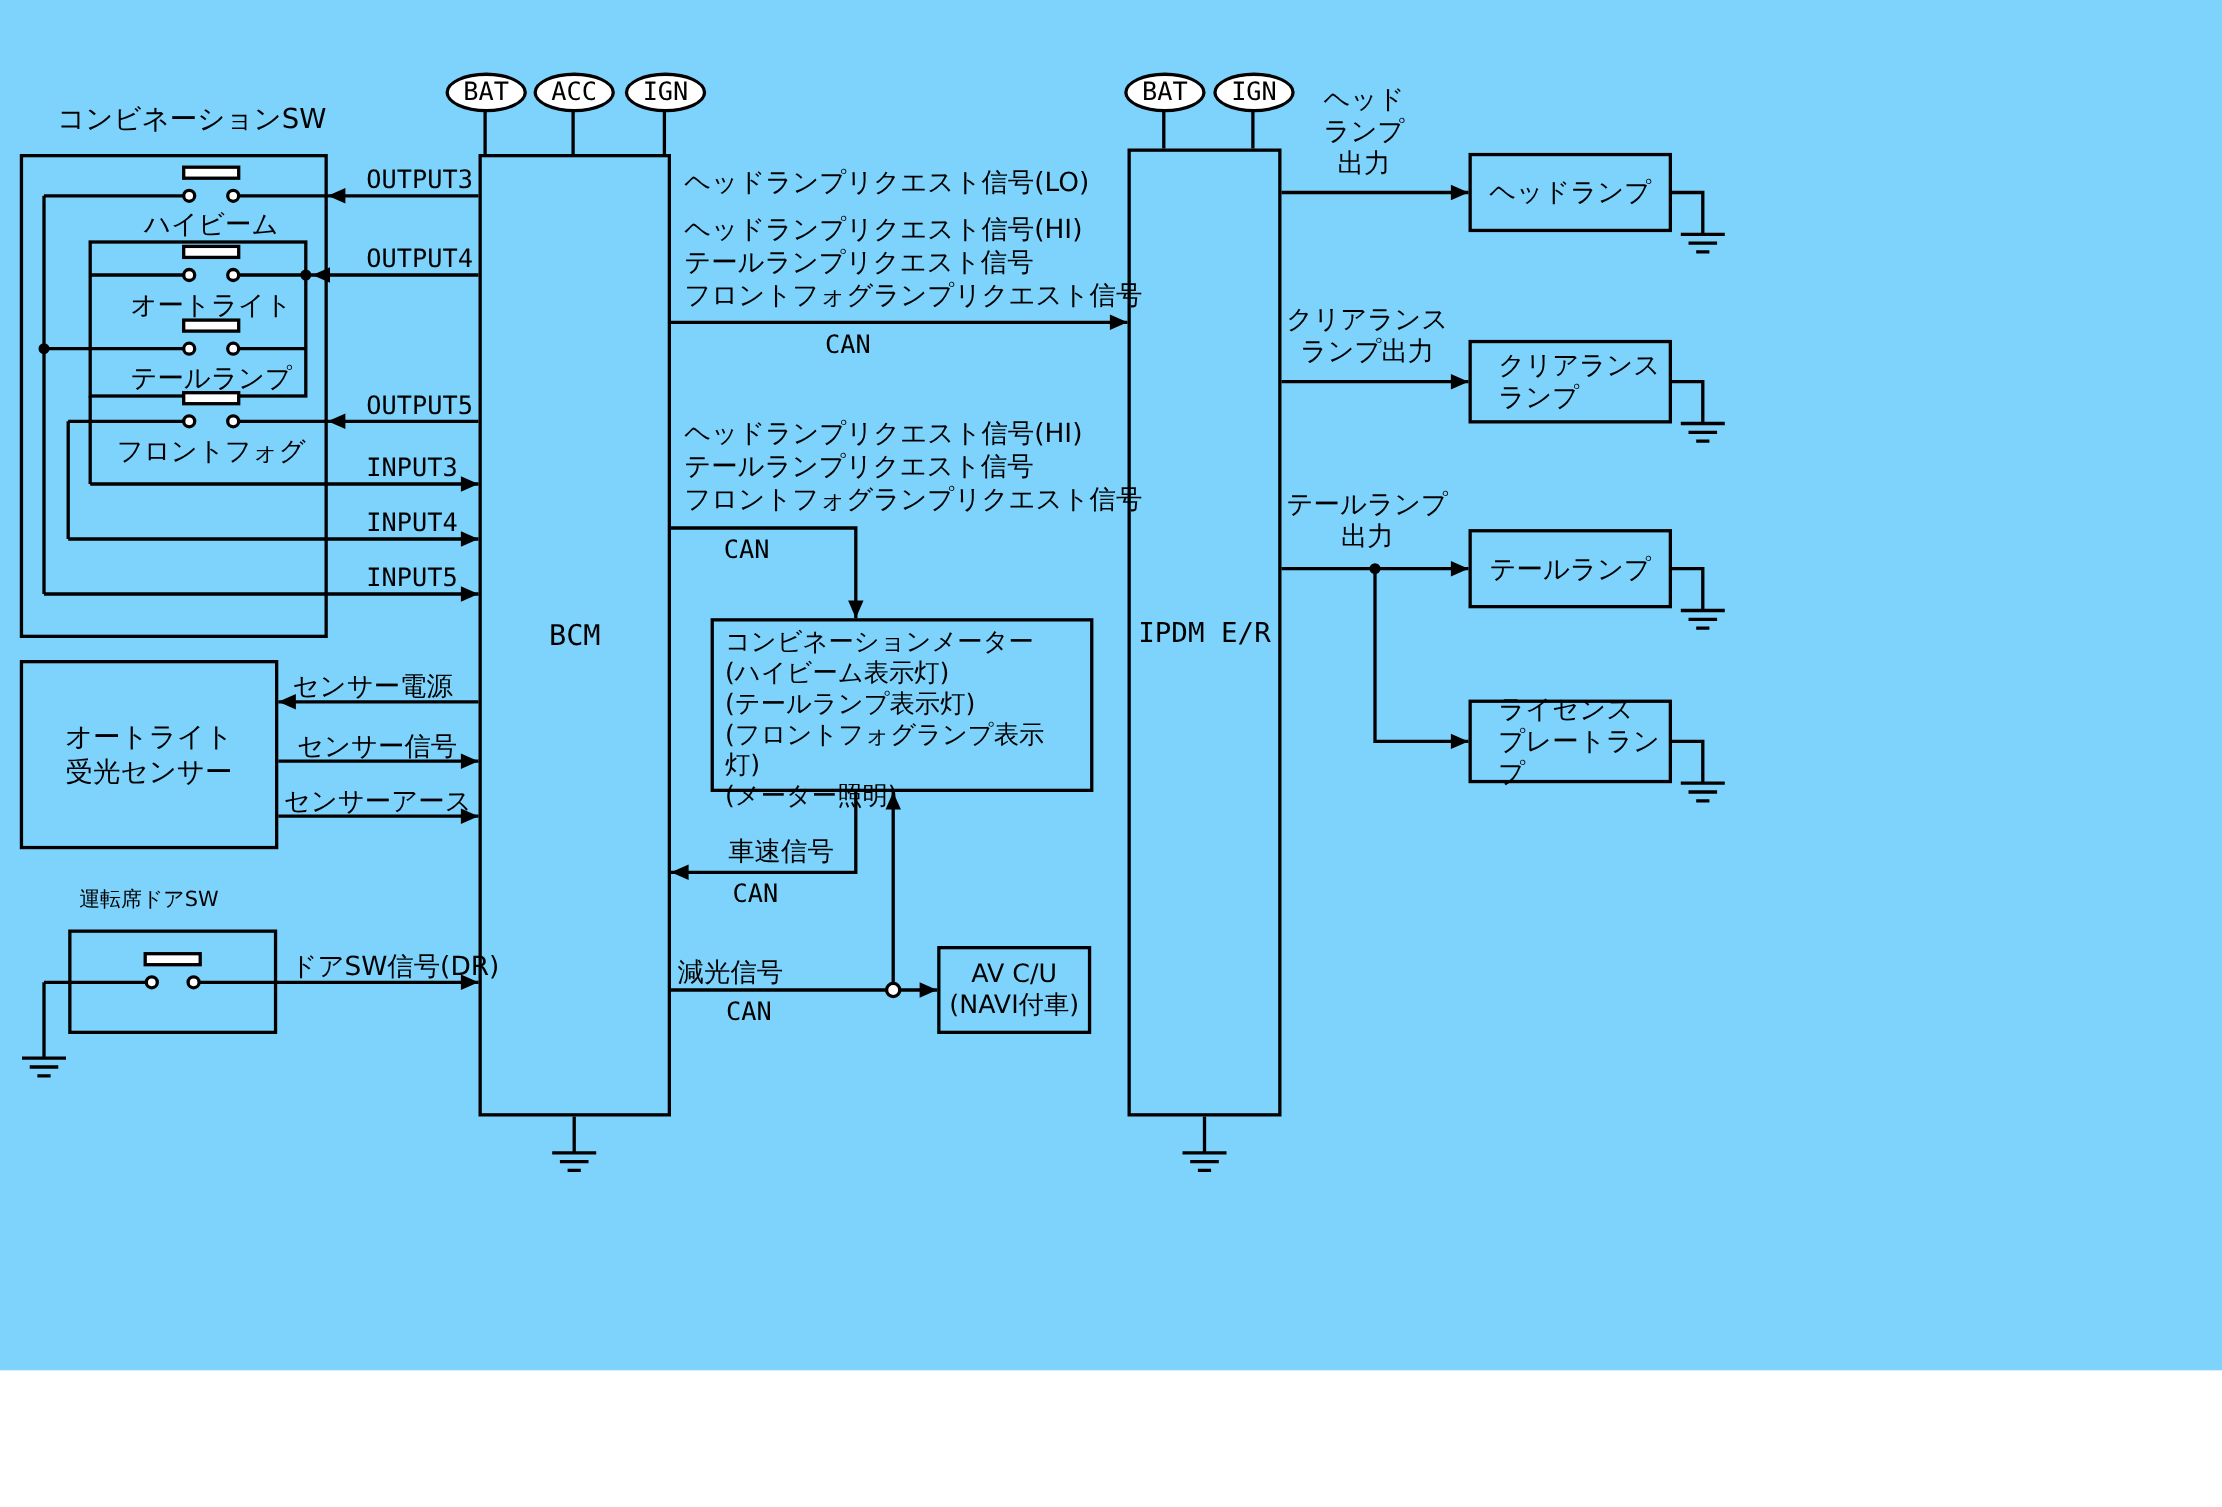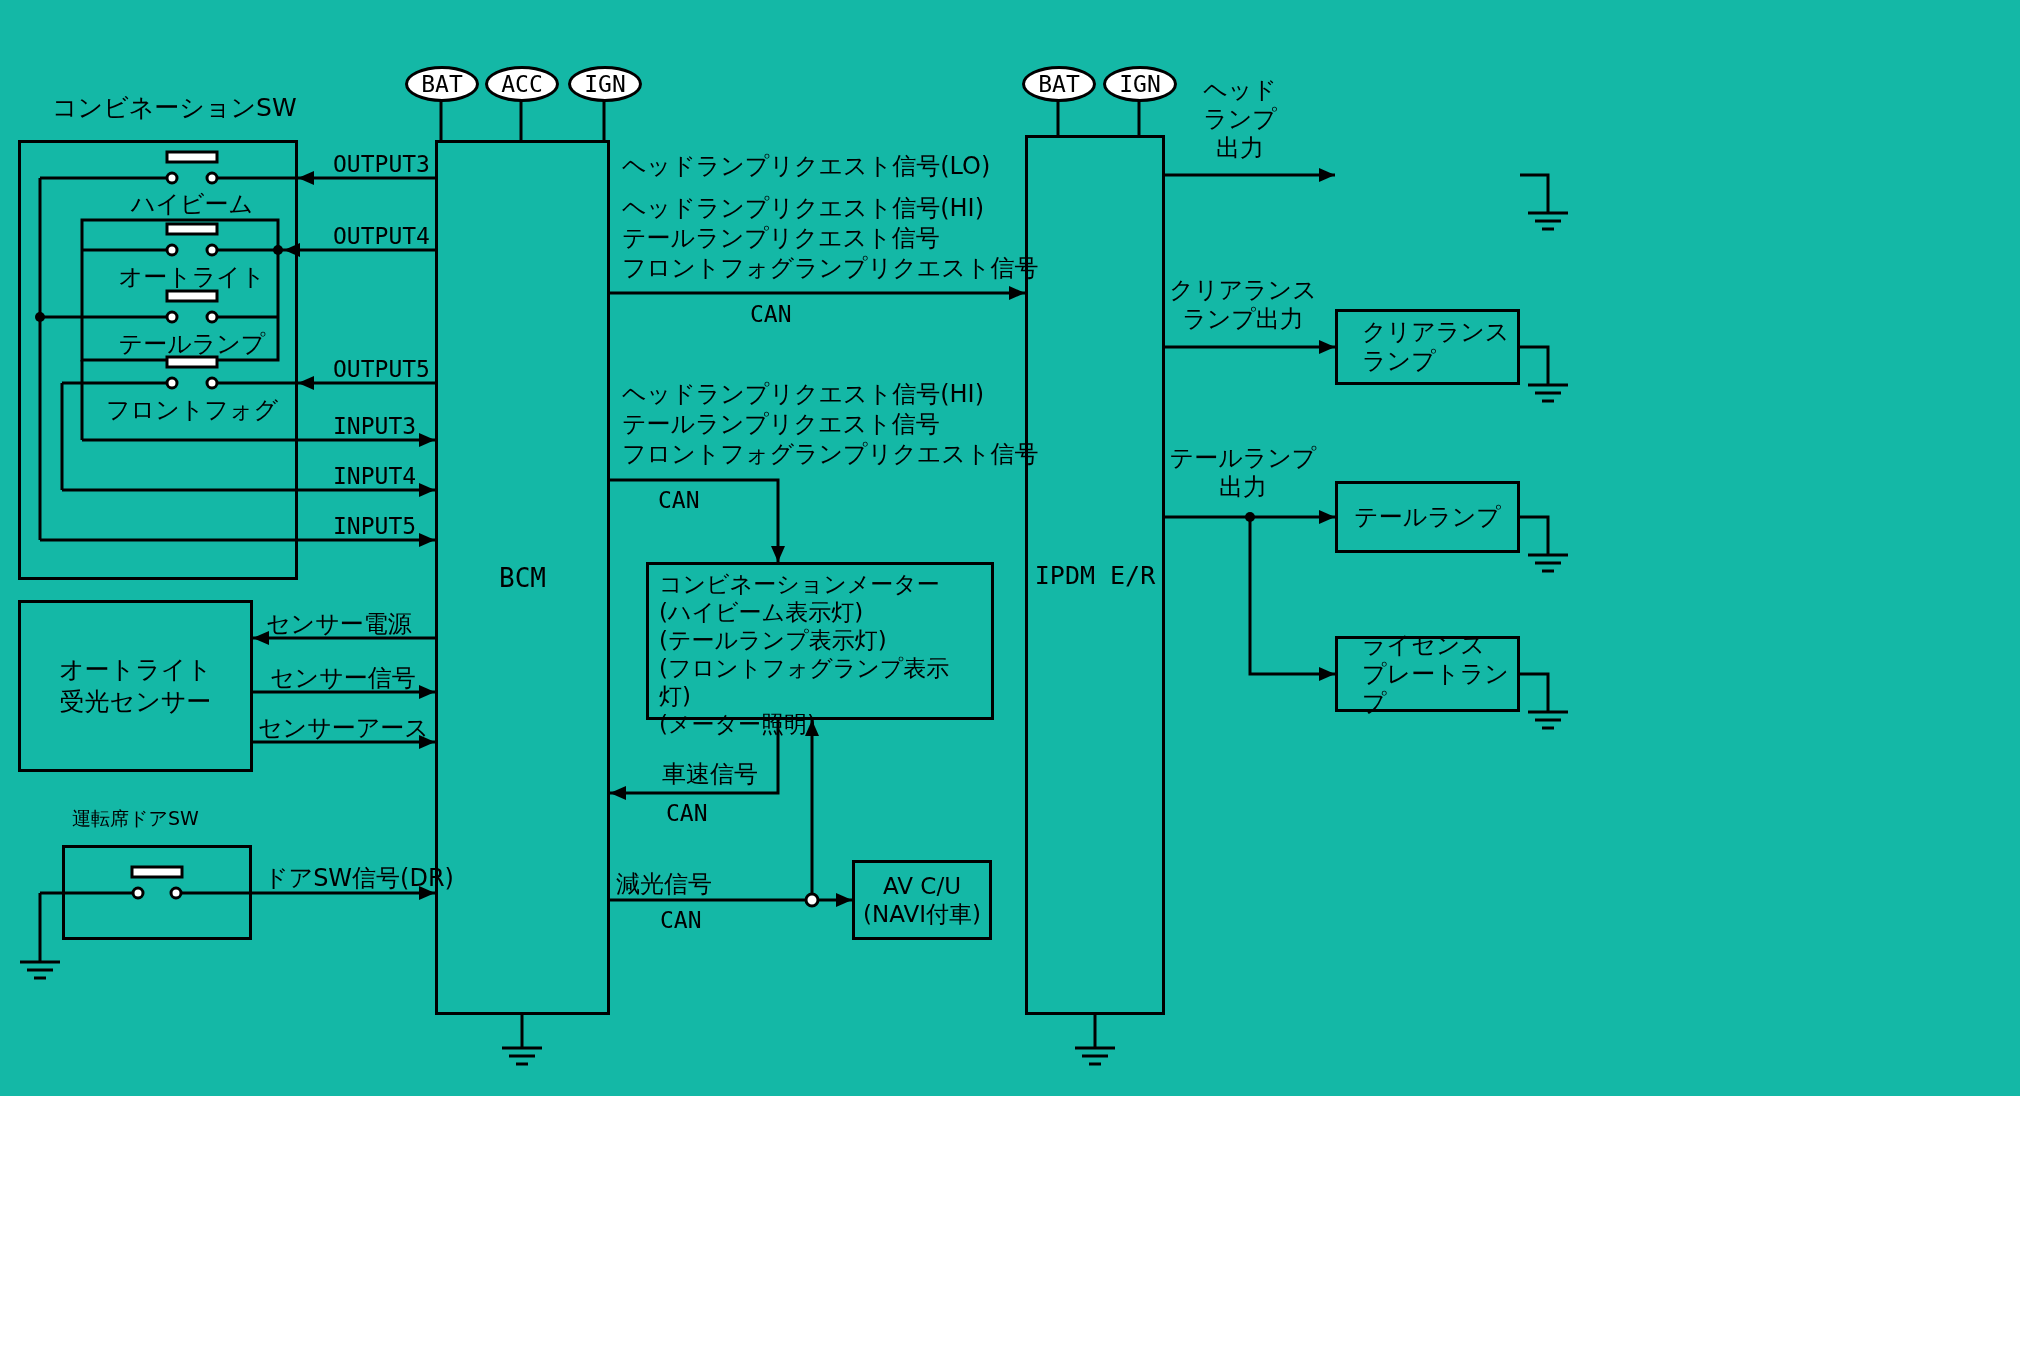--- a/index.html
+++ b/index.html
@@ -1,17 +1,17 @@
 <!DOCTYPE html>
 <html><head>
 <meta charset="utf-8">
 <style>
   html,body { margin:0; padding:0; background:#ffffff; }
   .canvas {
-    position:relative; width:2020px; height:1096px; background:#14b8a6;
+    position:relative; width:2020px; height:1246px; background:#7dd3fc;
     font-family:"DejaVu Sans", sans-serif; color:#000; overflow:hidden;
   }
   .wires { position:absolute; left:0; top:0; }
   .box { position:absolute; border:3px solid #000; box-sizing:border-box; background:transparent; }
   .flexc { display:flex; align-items:center; justify-content:center; }
   .col { flex-direction:column; }
   .leftcol { align-items:flex-start; justify-content:center; }
   .lbl { position:absolute; font-size:24px; white-space:nowrap; line-height:28px; }
   .mono { font-family:"DejaVu Sans Mono", monospace; }
   .ctr { text-align:center; }
@@ -206,20 +206,23 @@
   </div>
   <div class="lbl ctr" style="left:1166px;top:276px;width:154px;line-height:29px">
     <div>クリアランス</div>
     <div>ランプ出力</div>
   </div>
   <div class="lbl ctr" style="left:1166px;top:444px;width:154px;line-height:29px">
     <div>テールランプ</div>
     <div>出力</div>
   </div>
 
+  <div class="box flexc" style="left:1335px;top:139px;width:185px;height:72px;font-size:24px">
+    <span>ヘッドランプ</span>
+  </div>
   <div class="box flexc col leftcol" style="left:1335px;top:309px;width:185px;height:76px;font-size:24px;line-height:29px;padding-left:24px">
     <div>クリアランス</div>
     <div>ランプ</div>
   </div>
   <div class="box flexc" style="left:1335px;top:481px;width:185px;height:72px;font-size:24px">
     <span>テールランプ</span>
   </div>
   <div class="box flexc col leftcol" style="left:1335px;top:636px;width:185px;height:76px;font-size:24px;line-height:29px;padding-left:24px">
     <div>ライセンス</div>
     <div>プレートランプ</div>

